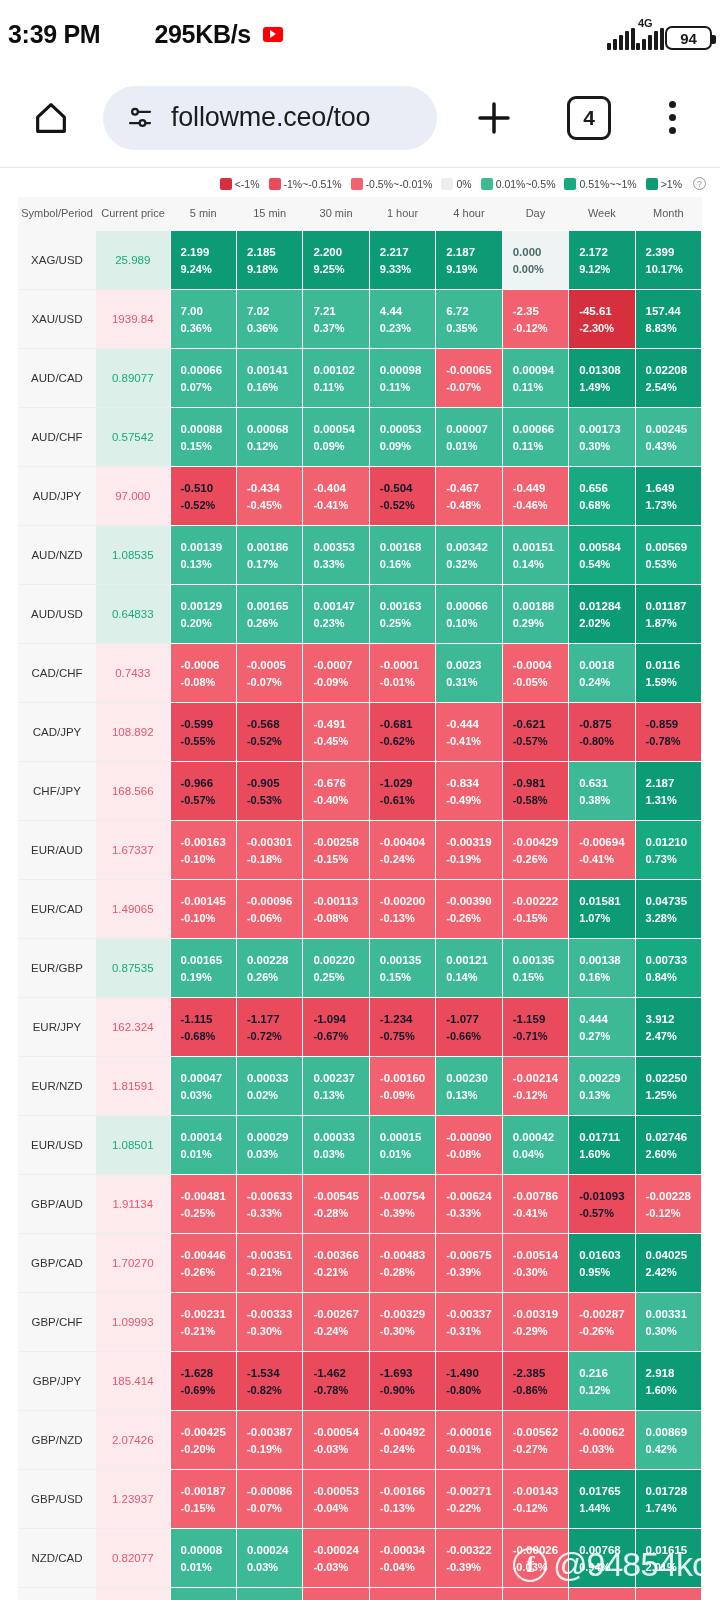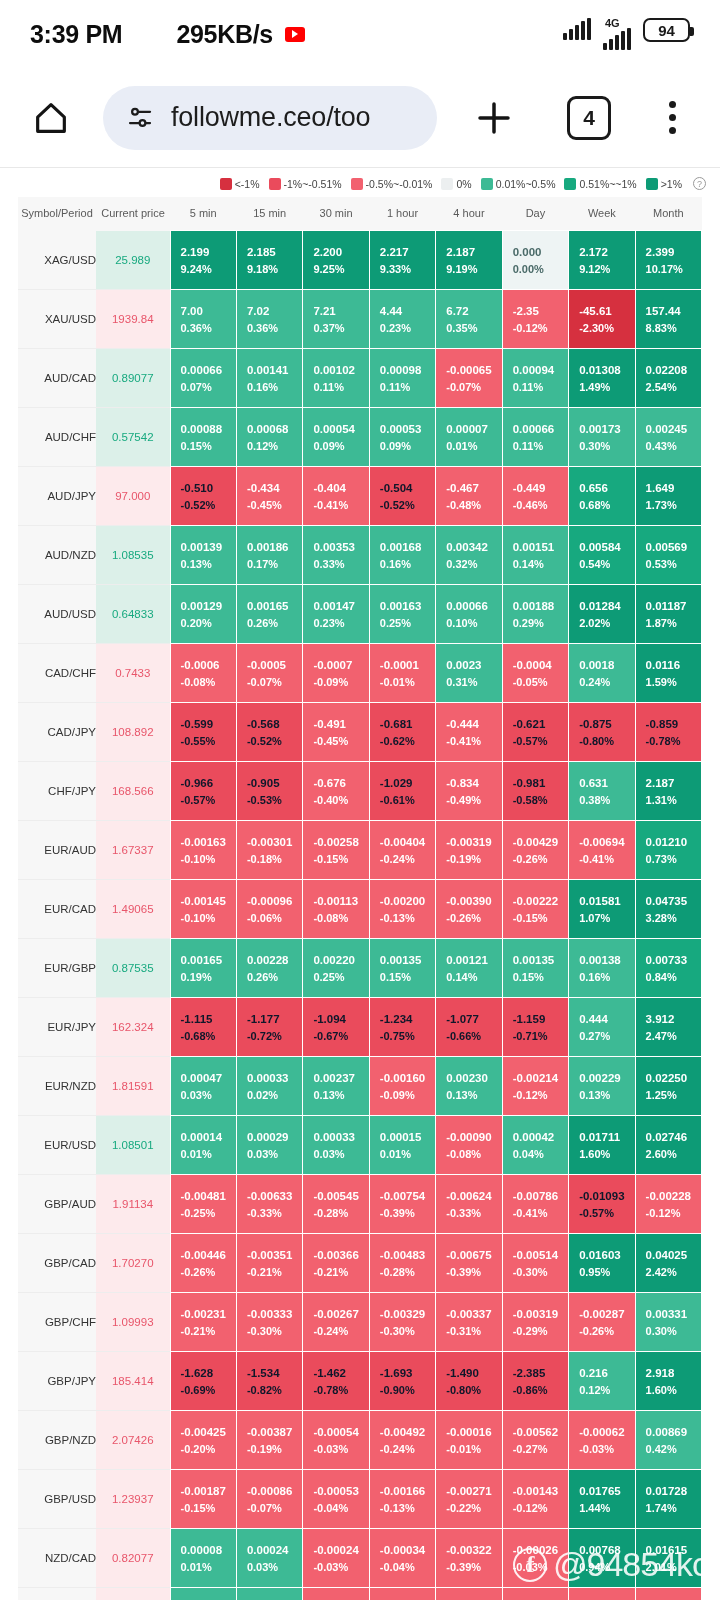--- a/index.html
+++ b/index.html
@@ -7,35 +7,35 @@
     width: 720px; height: 1600px;
     background: #ffffff;
     font-family: "Liberation Sans", sans-serif;
     overflow: hidden;
   }
 
   
   .statusbar {
     height: 68px;
     display: flex; align-items: center;
-    padding: 0 30px;
+    padding: 0 8px;
     background: #ffffff;
   }
   .sb-left { display:flex; align-items:center; gap:12px; }
   .sb-time { font-size: 25px; font-weight: 700; color:#0d0d0d; letter-spacing:-0.3px;}
   .sb-net  { font-size: 25px; font-weight: 700; color:#0d0d0d; letter-spacing:-0.3px;margin-left:42px;}
   .yt-badge {
     width: 20px; height: 15px; border-radius: 3px; background:#FF0000;
     display:inline-flex; align-items:center; justify-content:center;
   }
   .yt-badge::after{
     content:""; border-left:6px solid #fff; border-top:4px solid transparent;
     border-bottom:4px solid transparent; margin-left:1px;
   }
-  .sb-right { margin-left:auto; display:flex; align-items:flex-start; gap:12px; }
+  .sb-right { margin-left:auto; display:flex; align-items:flex-end; gap:1px; }
   .bars { display:flex; align-items:flex-end; gap:2px; height:22px;}
   .bars i { display:block; width:4px; background:#1a1a1a; border-radius:1px; }
   .bars i:nth-child(1){height:7px}
   .bars i:nth-child(2){height:11px}
   .bars i:nth-child(3){height:15px}
   .bars i:nth-child(4){height:19px}
   .bars i:nth-child(5){height:22px}
   .sig2 { display:flex; flex-direction:column; align-items:flex-start; }
   .sig2 .g { font-size:11px; font-weight:700; color:#1a1a1a; line-height:10px; margin-left:2px;}
   .battery {
@@ -89,21 +89,21 @@
   
   .tablewrap { padding: 0 18px; background:#fff; }
   table.heatmap { width:100%; border-collapse:collapse; table-layout:fixed; }
   table.heatmap thead th {
     background:#f7f7f7; font-size:11px; font-weight:400; color:#5a5a5a;
     padding: 10px 0 11px 0; text-align:center; border:none;
   }
   table.heatmap thead th.c-sym { width:78px; text-align:center;}
   table.heatmap thead th.c-price { width:74px; }
   td.sym {
-    font-size:11.5px; color:#333; text-align:right; background:#f7f7f7;
+    font-size:11.5px; color:#333; text-align:center; background:#f7f7f7;
     padding: 0; height:59px;
   }
   td.price { font-size:11.5px; text-align:center; padding:0; height:59px;}
   td.cell {
     padding: 0 0 0 10px; height:59px; vertical-align:middle;
     border: 1px solid #ffffff;
   }
   td.cell .v { font-size:11.5px; font-weight:700; line-height:17px; }
   td.cell .p { font-size:11px; font-weight:700; line-height:16px; }
 

